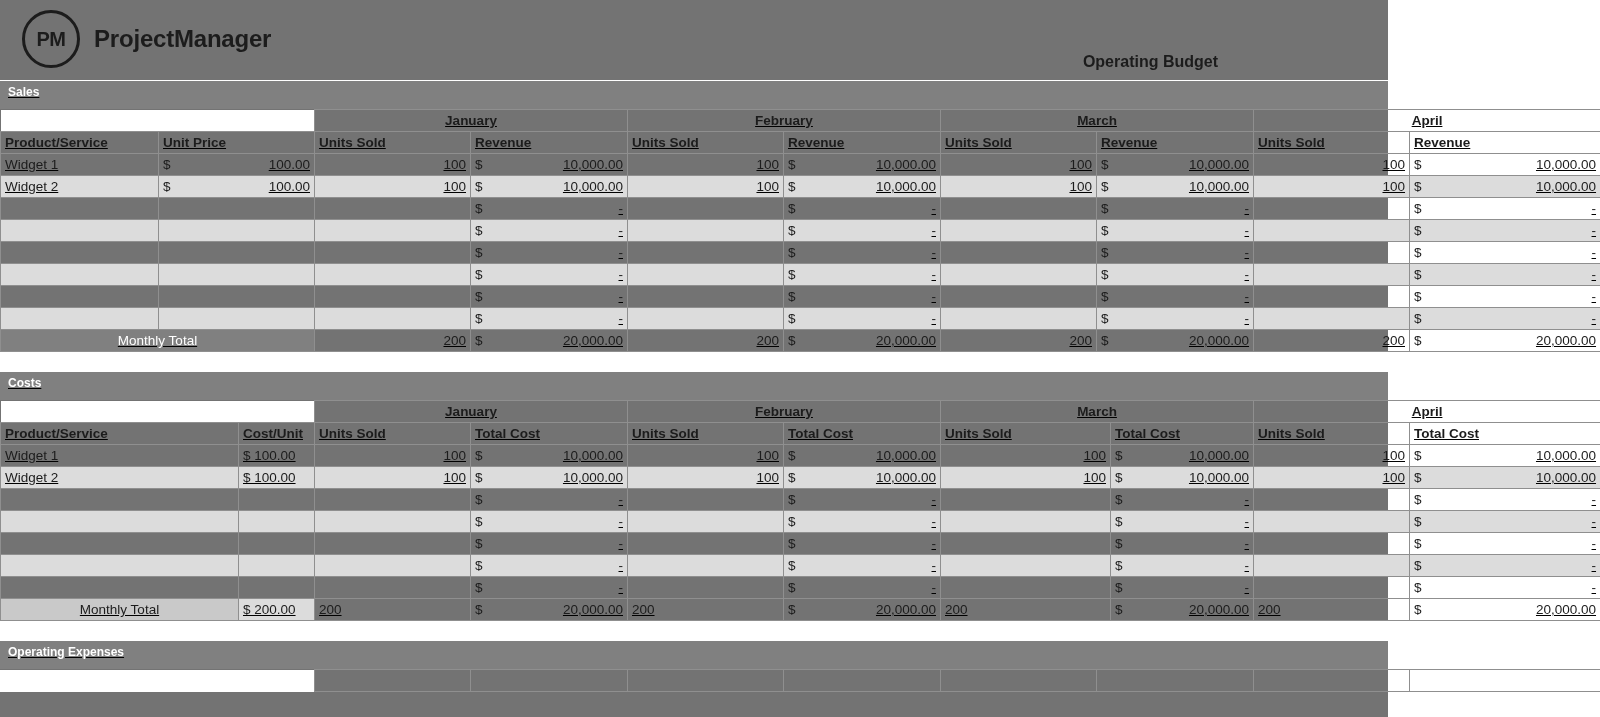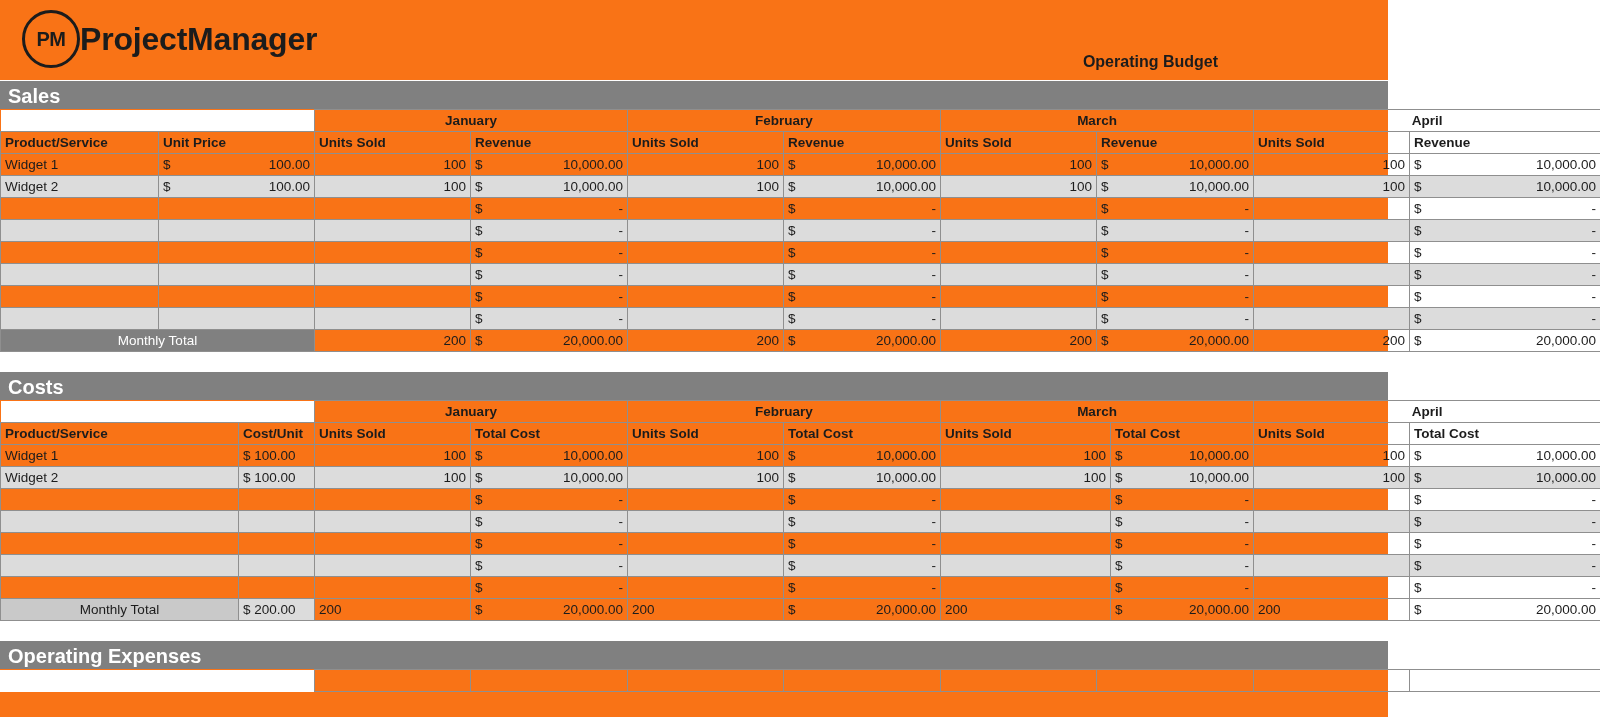--- a/index.html
+++ b/index.html
@@ -8,21 +8,22 @@
     background: #ffffff;
     width: 1600px;
     height: 717px;
     overflow: hidden;
     font-family: "Liberation Sans", sans-serif;
   }
   .page {
     position: relative;
     width: 1388px;
     height: 717px;
-    background: #f97316;
+    background: #737373;
+    text-decoration: underline;
   }
 
   
   .header {
     position: relative;
     height: 80px;
   }
   .logo-wrap {
     position: absolute;
     left: 22px;
@@ -40,41 +41,41 @@
     justify-content: center;
     box-sizing: border-box;
   }
   .logo-mark span {
     font-size: 20px;
     font-weight: bold;
     letter-spacing: -0.5px;
     color: #1c1c1c;
   }
   .logo-text {
-    margin-left: 0;
-    font-size: 32px;
+    margin-left: 14px;
+    font-size: 24px;
     font-weight: bold;
     color: #1c1c1c;
     letter-spacing: -0.2px;
     text-align: right;
   }
   .doc-title {
     position: absolute;
     right: 170px;
     top: 53px;
     font-size: 16px;
     font-weight: bold;
     color: #1c1c1c;
   }
 
   
   .section-bar {
     background: #808080;
     color: #ffffff;
-    font-size: 20px;
+    font-size: 12px;
     font-weight: bold;
     padding: 4px 0 5px 8px;
     box-sizing: border-box;
     height: 29px;
     border-top: 1px solid #ffffff;
   }
 
   
   table {
     border-collapse: collapse;

